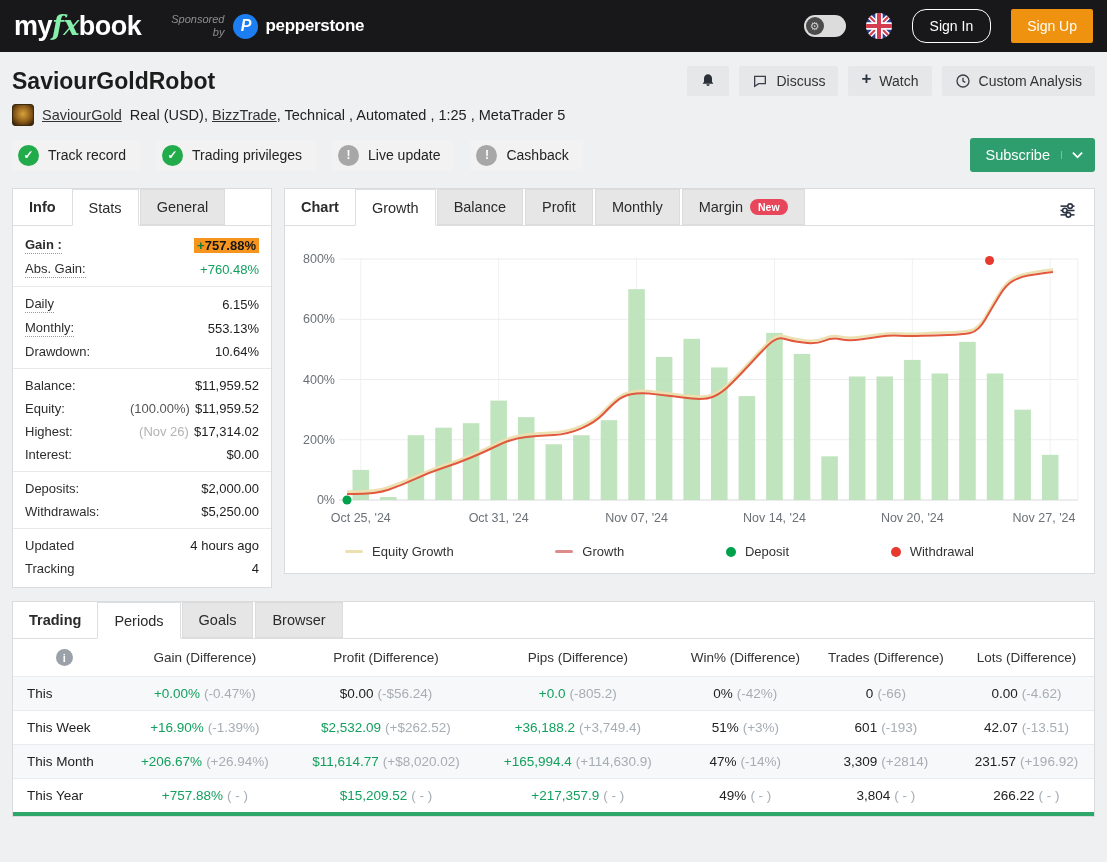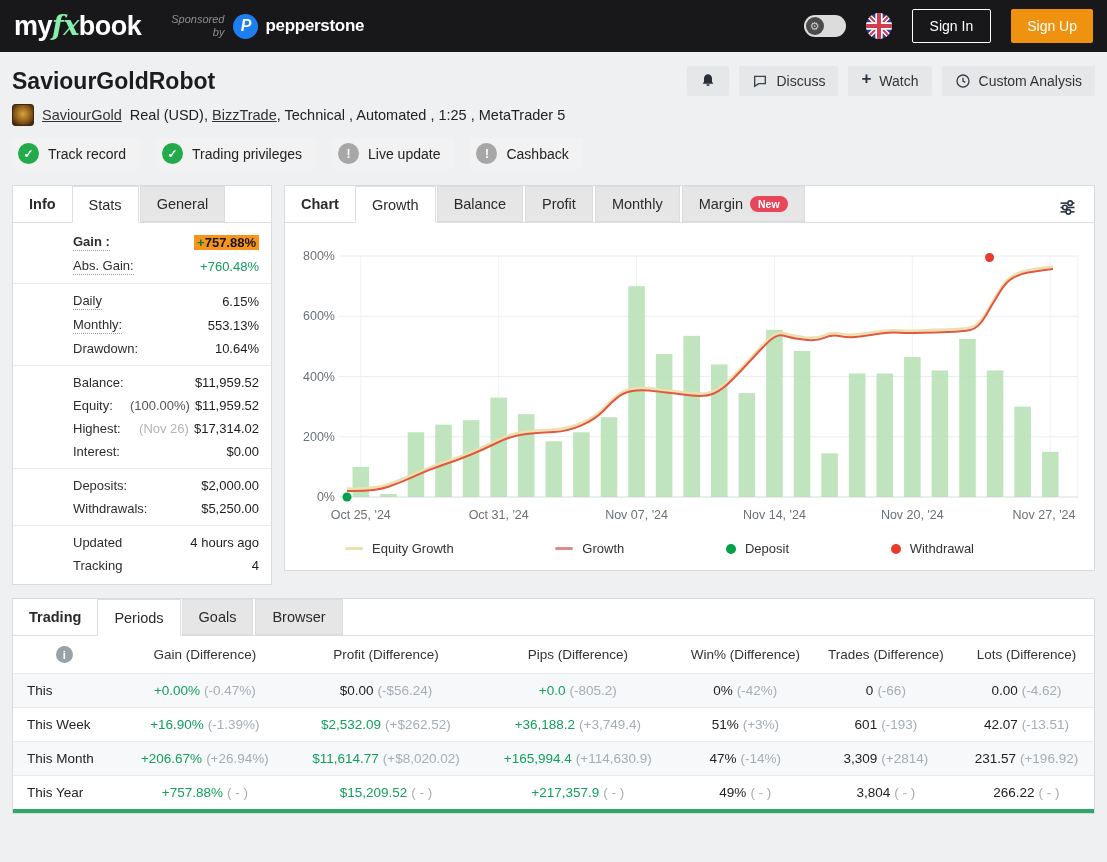--- a/index.html
+++ b/index.html
@@ -15,21 +15,21 @@
   .pepper { display:flex; align-items:center; gap:7px; cursor:pointer; }
   .pepper-circle { width:25px; height:25px; border-radius:50%; background:#1d7ef2; color:#fff;
     font-weight:bold; font-size:16px; display:flex; align-items:center; justify-content:center; font-style:italic; }
   .pepper-name { color:#fff; font-weight:bold; font-size:17px; letter-spacing:-0.3px; }
   .nav-right { margin-left:auto; display:flex; align-items:center; gap:20px; }
   .toggle { width:42px; height:22px; border-radius:11px; background:#dcdcdc; position:relative; cursor:pointer; }
   .toggle-knob { position:absolute; left:2px; top:2px; width:18px; height:18px; border-radius:50%;
     background:#4b4b4b; color:#c9c9c9; font-size:11px; display:flex; align-items:center; justify-content:center; }
   .flag { width:26px; height:26px; cursor:pointer; }
   .btn-signin { border:1px solid #fff; color:#fff; background:transparent; padding:8px 17px;
-    font-size:14px; border-radius:2px; cursor:pointer; font-family:inherit; }
+    font-size:14px; border-radius:14px; cursor:pointer; font-family:inherit; }
   .btn-signup { border:none; background:#ee9210; color:#fff; padding:9px 16px;
     font-size:14px; border-radius:2px; cursor:pointer; font-family:inherit; }
 
   
   .page { padding:6px 12px 0 12px; }
   .header-row { display:flex; align-items:center; margin:8px 0 4px 0; }
   h1 { font-size:23px; margin:0; font-weight:bold; color:#1c1c1c; }
   .header-actions { margin-left:auto; display:flex; gap:10px; }
   .hbtn { background:#e5e7e9; border:none; color:#333; font-size:14px; padding:7px 13px;
     border-radius:2px; display:flex; gap:8px; cursor:pointer; font-family:inherit; }
@@ -67,21 +67,21 @@
   .tab.active { border:1px solid #dcdfe1; border-bottom:1px solid #fff; margin-bottom:-1px; background:#fff; }
   .tab.inactive { background:#e6e6e6; margin:0 1px; border:1px solid #dcdcdc; }
   .new-pill { background:#e8465a; color:#fff; font-size:10.5px; font-weight:bold; padding:2px 8px;
     border-radius:9px; margin-left:7px; }
   .filter-btn { position:absolute; right:12px; top:7px; background:none; border:none; cursor:pointer; padding:4px; }
 
   
   .info-body { font-size:13px; padding:2px 0; }
   .info-group { padding:5px 0; border-bottom:1px solid #e9e9e9; }
   .info-group:last-child { border-bottom:none; }
-  .info-row { display:flex; justify-content:space-between; align-items:center; padding:3px 12px; line-height:17px;margin-left:48px; }
+  .info-row { display:flex; justify-content:space-between; align-items:center; padding:3px 12px; line-height:17px; }
   .info-row .lbl { color:#2d2d2d; }
   .info-row .lbl.bold { font-weight:bold; }
   .info-row .lbl.dotted { border-bottom:1px dotted #9a9a9a; cursor:help; }
   .info-row .valwrap { text-align:right; }
   .info-row .pref { margin-right:5px; }
   .info-row .pref.gray { color:#b3b3b3; }
   .info-row .pref.dark { color:#555; }
   .val { color:#1d1d1d; }
   .val.green { color:#13a05e; }
   .val.highlight { background:#f7941e; color:#161616; font-weight:bold; padding:0 3px; }
@@ -197,20 +197,28 @@
         </div>
         <div class="badge">
           <span class="badge-ic warn">!</span>
           <span>Live update</span>
         </div>
         <div class="badge">
           <span class="badge-ic warn">!</span>
           <span>Cashback</span>
         </div>
       </div>
+    <button class="subscribe">
+      <span>Subscribe</span>
+      <span class="chev">
+        <svg viewBox="0 0 12 8" width="11" height="8" fill="none" stroke="#fff" stroke-width="2">
+            <path d="M1 1.5 L6 6.5 L11 1.5"></path>
+          </svg>
+      </span>
+    </button>
   </div>
 
   <div class="main-row">
     <div class="card info-card">
       <div class="tabs" id="info-tabs">
           <div class="tab label">
             <span>Info</span>
           </div>
           <div class="tab active">
             <span>Stats</span>

